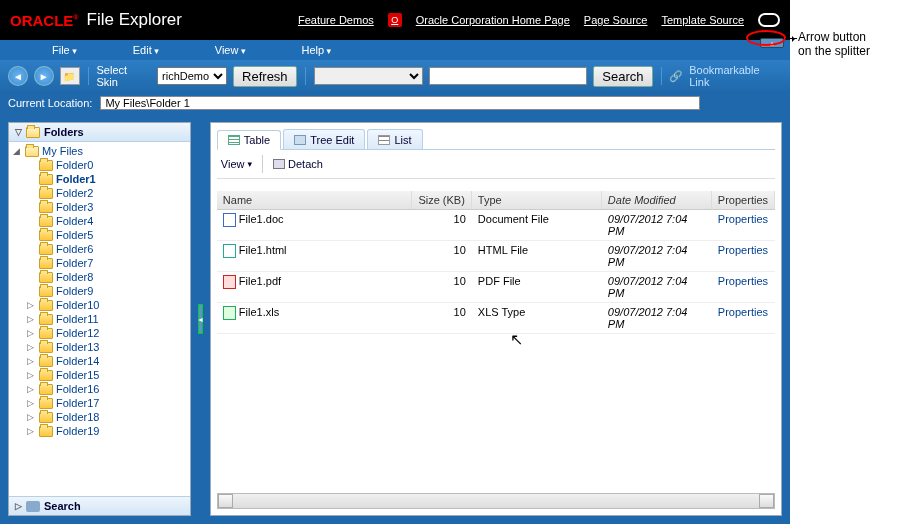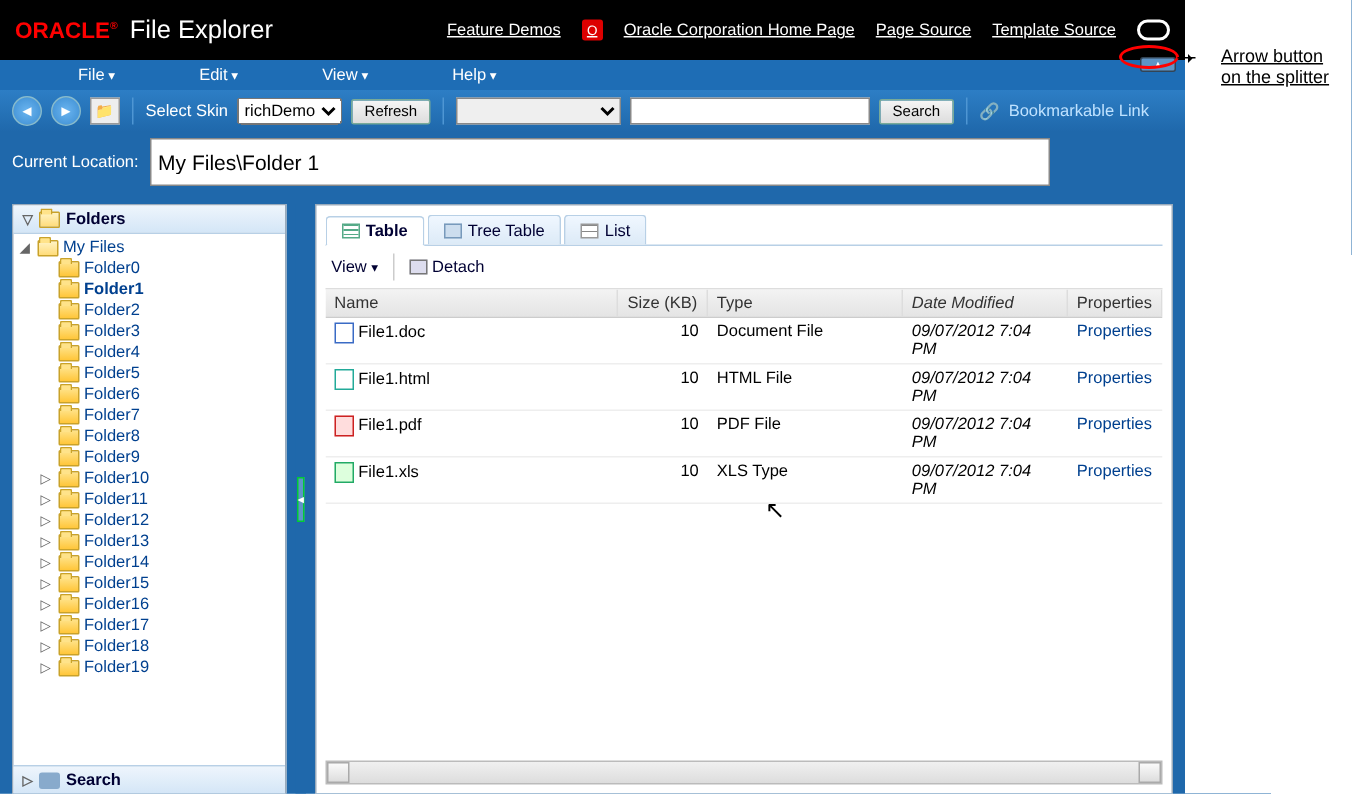--- a/index.html
+++ b/index.html
@@ -1,18 +1,18 @@
 <!DOCTYPE html>
 <html><head>
 <meta charset="utf-8">
 <style>
 * { box-sizing: border-box; margin: 0; padding: 0; }
 body { font-family: Tahoma, Arial, sans-serif; font-size: 11px; background: #fff; }
 .app { width: 790px; height: 529px; float: left; position: relative; }
-.annotation { float: left; font-size: 12px; padding-top: 30px; padding-left: 24px; white-space: pre-line; text-decoration: underline; }
+.annotation { float: left; font-size: 12px; padding-top: 30px; padding-left: 8px; white-space: pre-line; }
 
 .header { background: #000; height: 40px; display: flex; align-items: center; padding: 0 10px; color: #fff; }
 .logo { display: flex; align-items: center; gap: 5px; }
 .oracle-text { color: #ff0000; font-weight: bold; font-size: 15px; letter-spacing: 0; font-family: Arial; }
 .oracle-text sup { font-size: 7px; }
 .app-title { color: #ffffff; font-size: 17px; font-weight: normal; margin-left: 3px; }
 .header-links { margin-left: auto; display: flex; gap: 14px; align-items: center; font-size: 11px; }
 .header-links span { cursor: pointer; text-decoration: underline; }
 .oracle-icon { width: 14px; height: 14px; background: #d00; border-radius: 2px; display: inline-flex; align-items: center; justify-content: center; color: #fff; font-size: 9px; }
 .o-oval { width: 22px; height: 14px; border: 2px solid #fff; border-radius: 9px; }
@@ -20,27 +20,27 @@
 .menubar { background: #1e6db5; color: #fff; padding: 4px 10px; display: flex; gap: 14px; align-items: center; font-size: 11px; position: relative; }
 .menubar .menu-item { cursor: pointer; padding-left: 42px; }
 .dd::after { content: " ▾"; font-size: 9px; }
 .splitter-arrow { position: absolute; right: 6px; top: -2px; width: 24px; height: 10px; background: #5e94c6; border: 1px solid #345; border-radius: 2px; display: flex; align-items: center; justify-content: center; font-size: 7px; color: #fff; cursor: pointer; }
 
 .toolbar { background: linear-gradient(#2d7ec5, #1f68ab); padding: 4px 8px; display: flex; align-items: center; gap: 6px; color: #fff; font-size: 11px; }
 .nav-btn { width: 20px; height: 20px; background: radial-gradient(#6bb5f0,#3b8cd1); border: 1px solid #8bc; border-radius: 50%; cursor: pointer; display: flex; align-items: center; justify-content: center; color: #fff; font-size: 10px; }
 .small-btn { width: 20px; height: 18px; background: #eee; border: 1px solid #999; cursor: pointer; font-size: 10px; display: flex; align-items: center; justify-content: center; }
 .sep { width: 1px; height: 18px; background: #4e96d3; margin: 0 2px; }
 .skin-select { font-size: 11px; height: 18px; }
-.tb-btn { background: linear-gradient(#f5f5f5,#ddd); border: 1px solid #7a9; padding: 2px 8px; font-size: 10px; cursor: pointer; border-radius: 2px; }
+.tb-btn { background: linear-gradient(#f5f5f5,#ddd); border: 1px solid #7a9; padding: 2px 8px; font-size: 13px; cursor: pointer; border-radius: 2px; }
 .tb-input { height: 18px; font-size: 11px; border: 1px solid #888; }
 .link-icon { color: #cff; }
 .bm-link { color: #bfe2ff; cursor: pointer; }
 
 .location-bar { background: #1f68ab; padding: 4px 8px; display: flex; align-items: center; gap: 8px; color: #fff; font-size: 11px; }
-.location-input { flex: 1; max-width: 600px; height: 32px; font-size: 14px; border: 1px solid #888; padding: 0 4px; }
+.location-input { flex: 1; max-width: 600px; height: 14px; font-size: 11px; border: 1px solid #888; padding: 0 4px; }
 
 .workspace { background: #1f68ab; padding: 8px; display: flex; gap: 6px; height: calc(529px - 40px - 25px - 28px - 26px); }
 .side-panel { width: 190px; background: #fff; border: 1px solid #9ab; display: flex; flex-direction: column; }
 .panel-header { background: linear-gradient(#eef5fc,#d4e6f7); padding: 3px 6px; border-bottom: 1px solid #b8d0e6; display: flex; align-items: center; gap: 4px; font-weight: bold; font-size: 11px; color: #003; }
 .expand-toggle { font-size: 9px; color: #666; cursor: pointer; }
 .tree { flex: 1; overflow: auto; padding: 2px 0; font-size: 11px; }
 .tree-node { display: flex; align-items: center; gap: 3px; padding: 1px 4px; cursor: pointer; white-space: nowrap; }
 .tree-node.selected { font-weight: bold; }
 .tree-node .twisty { width: 9px; color: #666; font-size: 9px; }
 .folder-icon { width: 14px; height: 11px; background: linear-gradient(#ffe38a, #ffc63a); border: 1px solid #c9a22a; border-radius: 1px; position: relative; }
@@ -50,31 +50,31 @@
 .indent1 { padding-left: 18px; }
 .search-header { background: linear-gradient(#eef5fc,#d4e6f7); padding: 3px 6px; border-top: 1px solid #b8d0e6; display: flex; align-items: center; gap: 4px; font-weight: bold; font-size: 11px; color: #003; }
 .search-icon-sm { width: 14px; height: 11px; background: #8ac; border-radius: 2px; }
 
 .split-handle { width: 7px; background: #1f68ab; display:flex; align-items:center; justify-content:center; cursor: col-resize; }
 .split-grip { width:5px; height:30px; background: #5e94c6; border:1px solid #0c3; font-size: 7px; color: #fff; display:flex; align-items:center; justify-content:center; }
 
 .main-panel { flex: 1; background: #fff; border: 1px solid #9ab; display: flex; flex-direction: column; padding: 6px; }
 .tabs { display: flex; gap: 2px; border-bottom: 1px solid #b8d0e6; }
 .tab { padding: 3px 10px; border: 1px solid #b8d0e6; border-bottom: none; background: linear-gradient(#f0f7ff,#dceaf7); border-radius: 3px 3px 0 0; cursor: pointer; display: flex; align-items: center; gap: 4px; font-size: 11px; color: #003; }
-.tab.active { background: #fff; font-weight: bold; border-bottom: 1px solid #fff; position: relative; top: 1px; }
+.tab.active { background: #fff; font-weight: normal; border-bottom: 1px solid #fff; position: relative; top: 1px; }
 .tab-icon { width: 12px; height: 10px; display:inline-block; }
 .tab-icon.table-i { background: repeating-linear-gradient(#5a8 0 1px, #fff 1px 3px); border:1px solid #5a8; }
 .tab-icon.tree-i { background: #cde; border:1px solid #79b; }
 .tab-icon.list-i { background: repeating-linear-gradient(#888 0 1px, #fff 1px 4px); border:1px solid #999; }
 .sub-toolbar { display: flex; gap: 8px; align-items: center; padding: 5px 4px; border-bottom: 1px solid #ddd; font-size: 11px; }
 .sub-toolbar .btn { cursor: pointer; color: #003; display: flex; align-items: center; gap: 3px; }
 .detach-icon { width: 12px; height: 10px; border: 1px solid #777; background: #dde; display: inline-block; }
 
 .grid { flex: 1; overflow: auto; font-size: 11px; }
-.grid-header { display: flex; background: linear-gradient(#f3f3f3,#e4e4e4); border-bottom: 1px solid #ccc; }
+.grid-header { display: flex; background: linear-gradient(#f3f3f3,#e4e4e4); border-bottom: 1px solid #ccc; margin-top: 12px; }
 .gh { padding: 3px 6px; border-right: 1px solid #ddd; color: #333; }
 .col-name { width: 195px; }
 .col-size { width: 60px; text-align: right; }
 .col-type { width: 130px; }
 .col-date { width: 110px; font-style: italic; }
 .col-prop { flex: 1; }
 .grid-row { display: flex; border-bottom: 1px solid #eee; }
 .gc { padding: 3px 6px; }
 .file-icon { width: 13px; height: 14px; border: 1px solid #888; background: #fff; display: inline-block; vertical-align: middle; margin-right: 3px; position: relative; }
 .file-icon.doc { border-color: #3a6bc5; }
@@ -272,21 +272,21 @@
     </div>
 
     <div class="main-panel">
       <div class="tabs">
         <div class="tab active">
           <span class="tab-icon table-i"></span>
           <span>Table</span>
         </div>
         <div class="tab">
           <span class="tab-icon tree-i"></span>
-          <span>Tree Table</span>
+          <span>Tree Edit</span>
         </div>
         <div class="tab">
           <span class="tab-icon list-i"></span>
           <span>List</span>
         </div>
       </div>
       <div class="sub-toolbar">
         <span class="btn dd">View</span>
         <div class="sep" style="background:#ccc"></div>
         <span class="btn">

